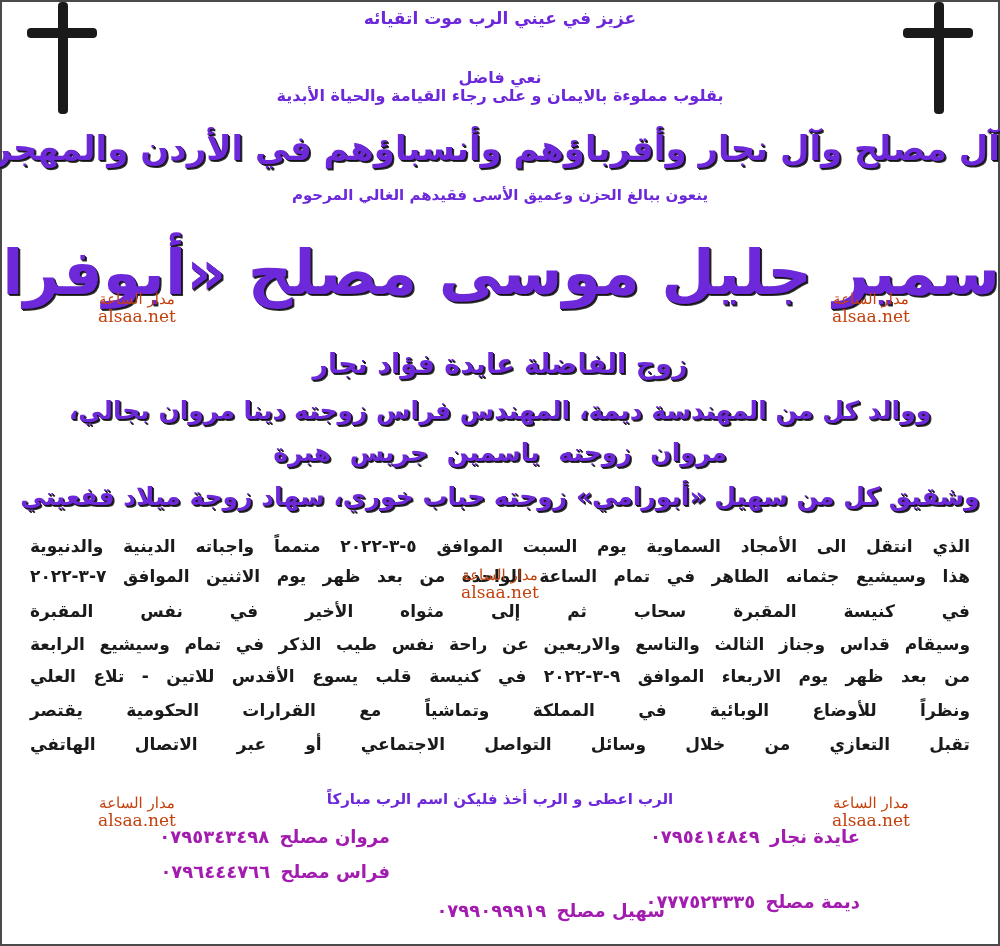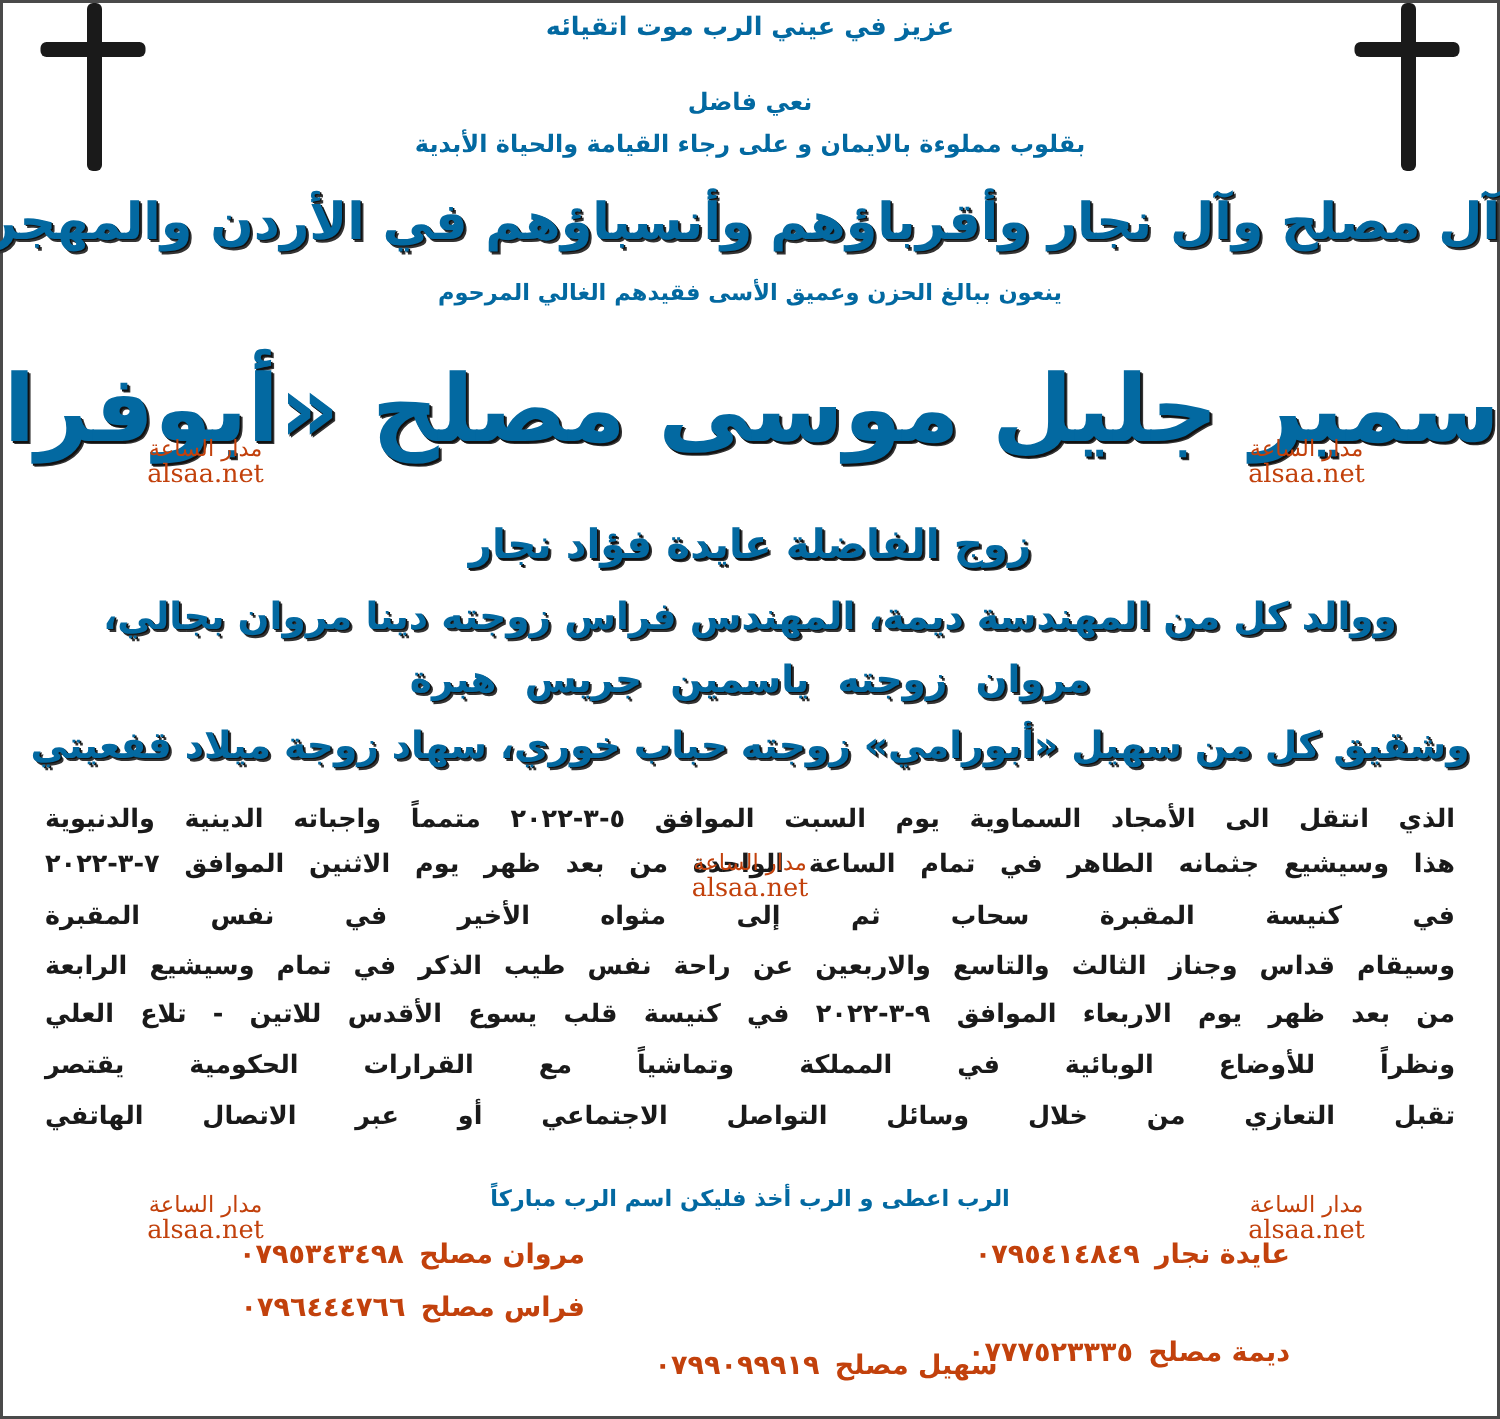--- a/index.html
+++ b/index.html
@@ -45,21 +45,21 @@
     .cross-right { left: 903px; top: 2px; }
 
     .line {
       position: absolute;
       left: 0;
       width: 1000px;
       text-align: center;
       direction: rtl;
       white-space: nowrap;
       font-weight: bold;
-      color: #0369a1;
+      color: #6d28d9;
     }
     .justify {
       position: absolute;
       left: 30px;
       width: 940px;
       direction: rtl;
       white-space: nowrap;
       font-weight: bold;
       text-align: justify;
       text-align-last: justify;
@@ -70,21 +70,21 @@
       font-weight: bold;
       text-shadow: 1px 1px 0 #111, 2px 2px 0 #333;
       letter-spacing: 0px;
     }
     .contact {
       position: absolute;
       direction: rtl;
       white-space: nowrap;
       font-weight: bold;
       font-size: 18px;
-      color: #c2410c;
+      color: #a21caf;
     }
     .contact .num {
       margin-right: 4px;
     }
     .wm {
       position: absolute;
       color: #c2410c;
       font-family: "DejaVu Serif", serif;
       text-align: center;
       line-height: 1.05;
@@ -101,21 +101,21 @@
 <div class="cross cross-left">
   <div class="v"></div>
     <div class="h"></div>
 </div>
 <div class="cross cross-right">
   <div class="v"></div>
     <div class="h"></div>
 </div>
 
 <div class="line" style="top:8px; font-size:17px;">عزيز في عيني الرب موت اتقيائه</div>
-<div class="line" style="top:58px; font-size:16px;">نعي فاضل</div>
+<div class="line" style="top:68px; font-size:16px;">نعي فاضل</div>
 <div class="line" style="top:86px; font-size:16px;">بقلوب مملوءة بالايمان و على رجاء القيامة والحياة الأبدية</div>
 
 <div class="line heavy" style="top:128px; font-size:34px;">آل مصلح وآل نجار وأقرباؤهم وأنسباؤهم في الأردن والمهجر</div>
 <div class="line" style="top:186px; font-size:15px;">ينعون ببالغ الحزن وعميق الأسى فقيدهم الغالي المرحوم</div>
 
 <div class="line heavy" style="top:236px; font-size:62px; letter-spacing:1px;">سمير جليل موسى مصلح «أبوفراس»</div>
 
 <div class="line heavy" style="top:348px; font-size:27px;">زوج الفاضلة عايدة فؤاد نجار</div>
 <div class="line heavy" style="top:396px; font-size:25px;">ووالد كل من المهندسة ديمة، المهندس فراس زوجته دينا مروان بجالي،</div>
 <div class="line heavy" style="top:438px; font-size:25px; word-spacing:10px;">مروان زوجته ياسمين جريس هبرة</div>

